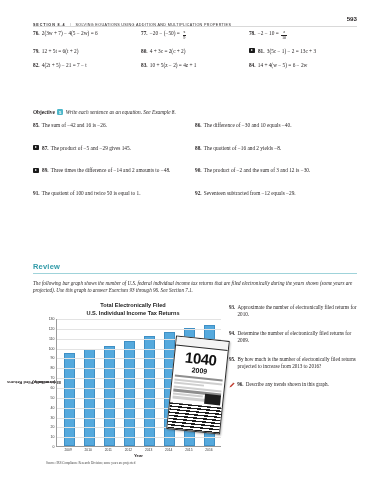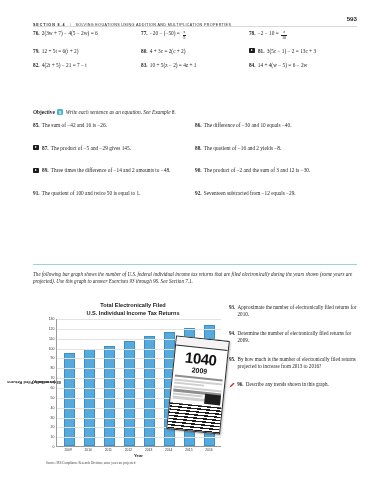--- a/index.html
+++ b/index.html
@@ -333,20 +333,21 @@
       </div>
       <div class="excell w50">
         <span class="exnum">92.</span>
         <span class="extext">Seventeen subtracted from −12 equals −29.</span>
       </div>
     </div>
 
   </div>
 
   <div class="review">
+    <div class="review-head">Review</div>
     <div class="review-rule"></div>
     <div class="review-intro">The following bar graph shows the number of U.S. federal individual income tax returns that are filed electronically during the years shown (some years are projected). Use this graph to answer Exercises 93 through 96. See Section 7.1.</div>
   </div>
 
   <div class="lower">
 
     <div class="chartwrap">
       <div class="charttitle">
         <div>Total Electronically Filed</div>
         <div>U.S. Individual Income Tax Returns</div>

